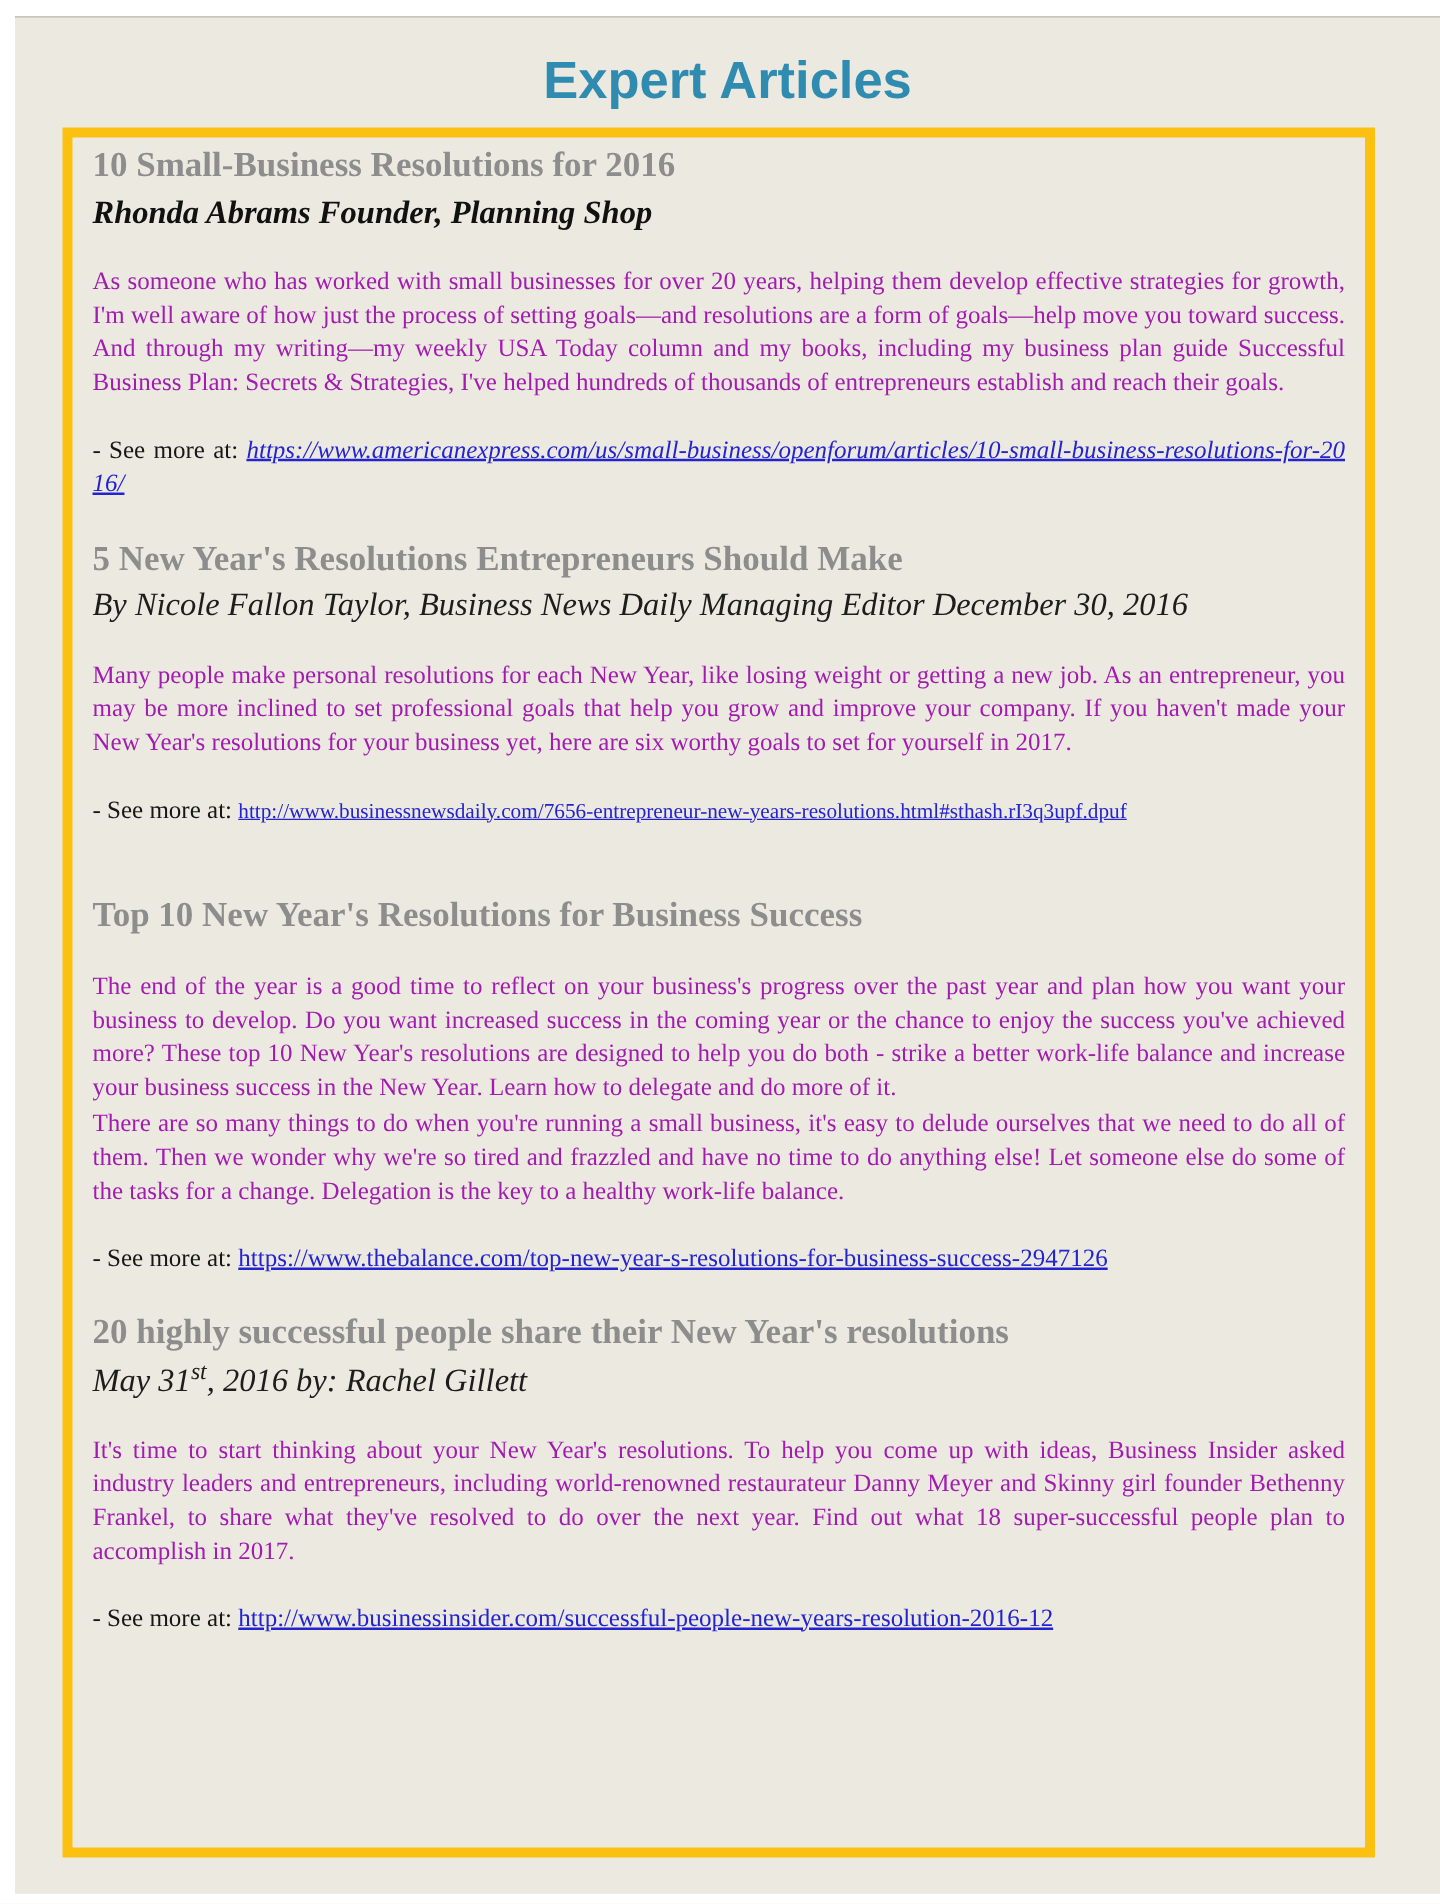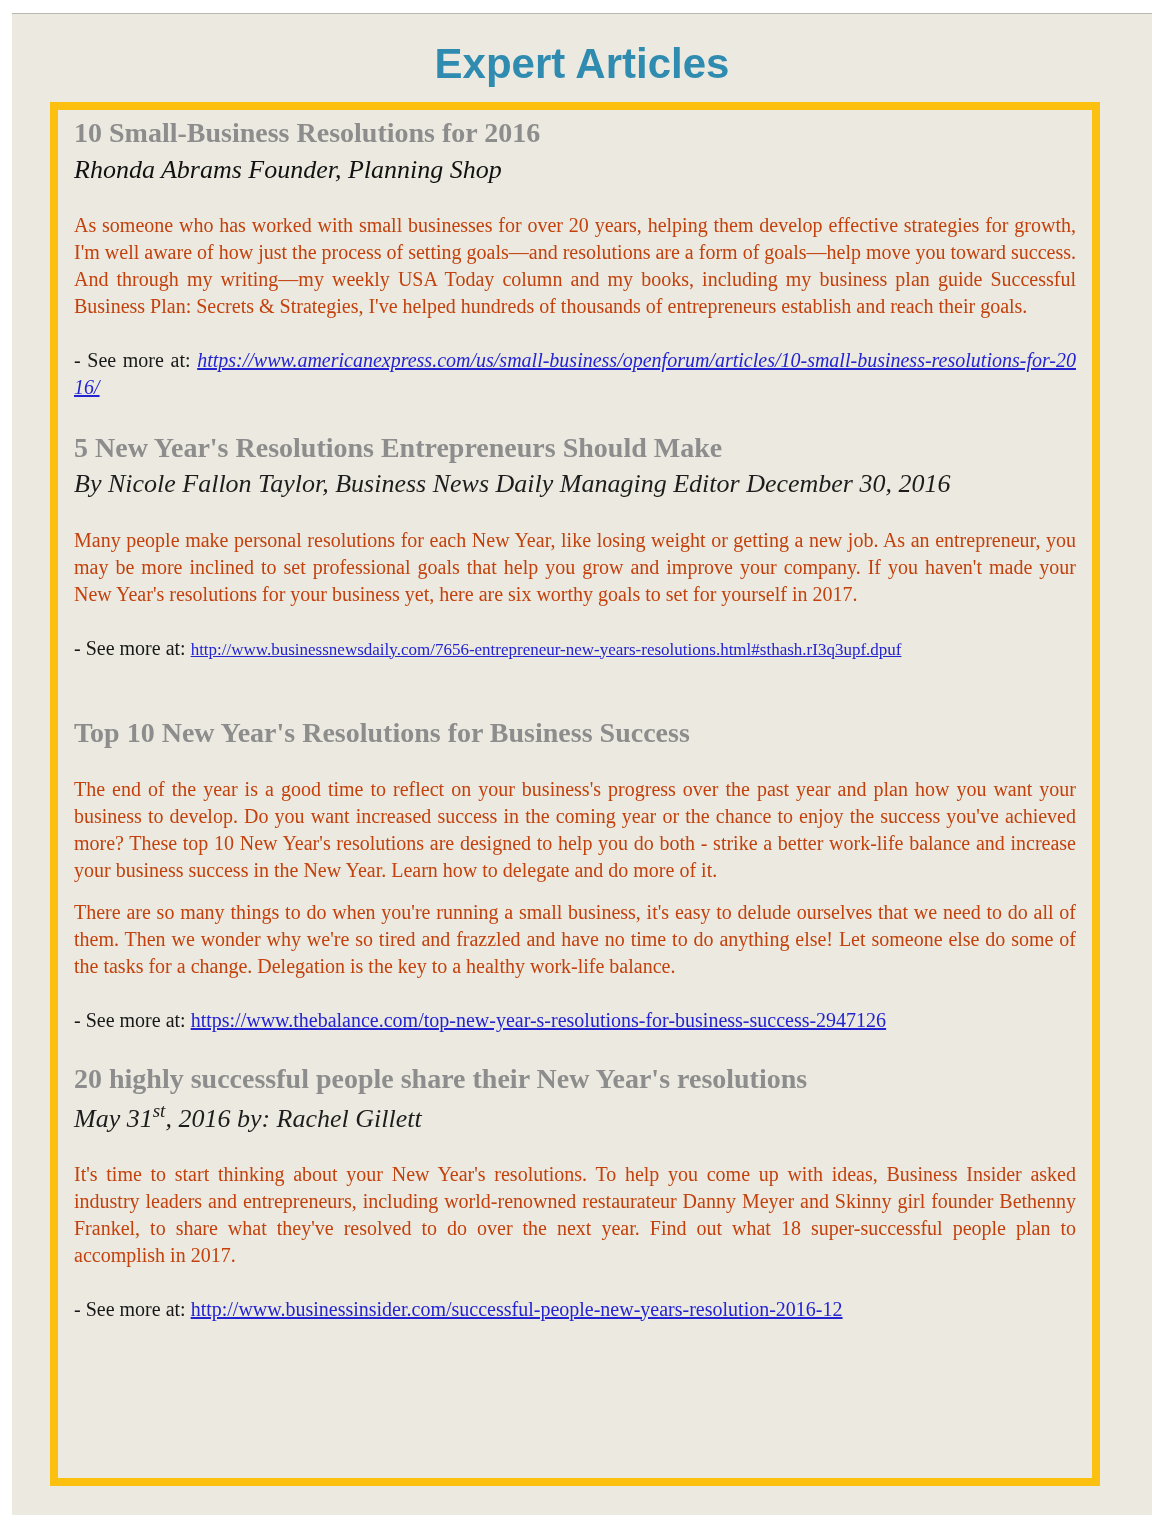--- a/index.html
+++ b/index.html
@@ -40,30 +40,30 @@
     color: var(--heading-gray, #8d8d8d);
     line-height: 1.2;
   }
   .byline {
     font-size: 26px;
     font-style: italic;
     color: #1d1d1d;
     line-height: 1.2;
     margin-top: 4px;
   }
-  .byline-bold { font-weight: normal; color: #111; }
+  .byline-bold { font-weight: bold; color: #111; }
   .byline sup { font-size: 19px; font-style: italic; }
   .body-text {
     font-size: 20px;
     line-height: 1.35;
-    color: #c2410c;
+    color: #a21caf;
     text-align: justify;
     margin-top: 27px;
   }
-  .body-text + .body-text { margin-top: 15px; }
+  .body-text + .body-text { margin-top: 2px; }
   .see-more {
     font-size: 20px;
     color: #171717;
     margin-top: 27px;
     line-height: 1.35;
   }
   .see-more-justify { text-align: justify; }
   a.link {
     color: var(--link-blue, #2323d0);
     text-decoration: underline;

